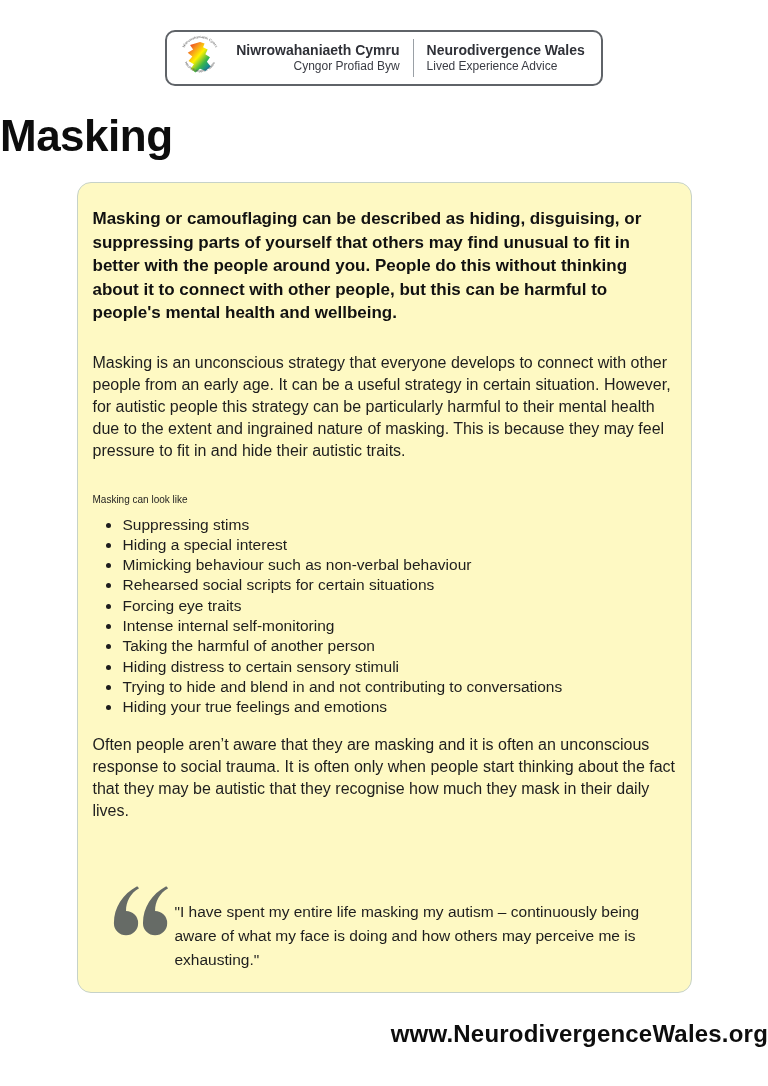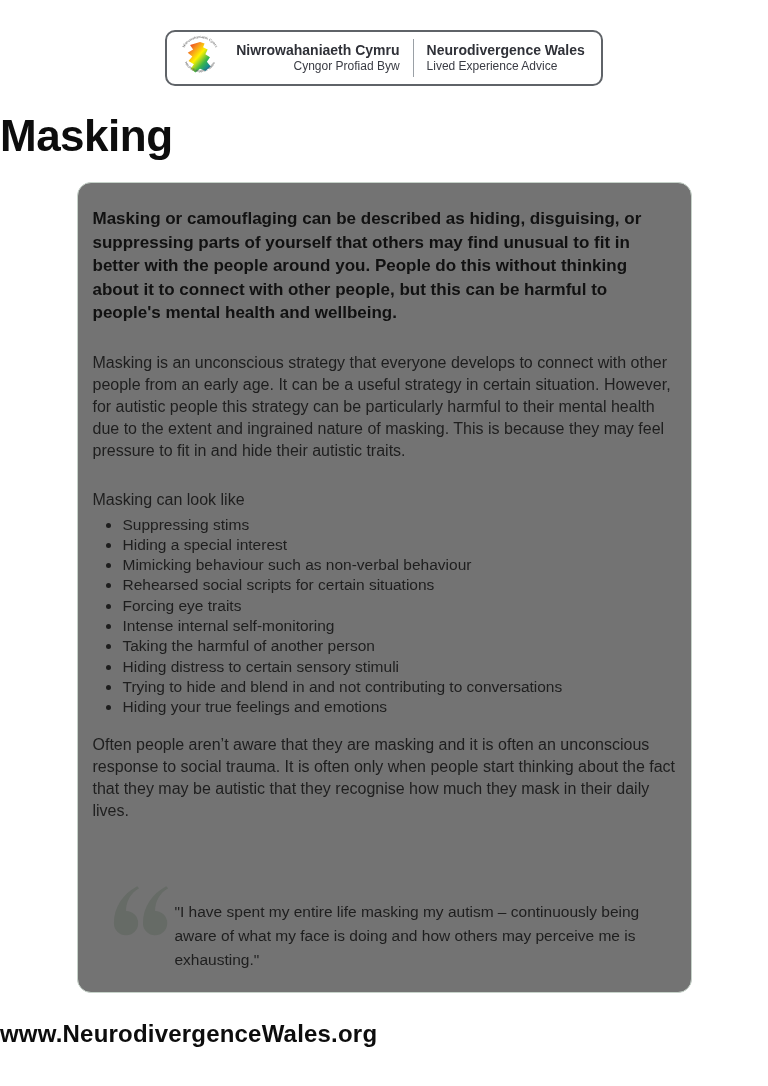--- a/index.html
+++ b/index.html
@@ -30,51 +30,51 @@
   
   .page-title {
     text-align: left; font-size: 44px; font-weight: bold;
     letter-spacing: -0.5px; color: #0d0d0d;
     margin-top: 25px; margin-bottom: 21px;
   }
 
   
   .content-card {
     width: 615px; min-height: 803px; margin: 0 auto;
-    background: #737373;
+    background: #fef9c3;
     border: 1.5px solid #c6d2c9;
     border-radius: 14px;
     padding: 24px 15px 20px 15px;
   }
   .intro-bold {
     font-size: 17px; font-weight: bold; line-height: 23.5px;
     color: #111111; margin-bottom: 27px;
   }
   .body-para { font-size: 16px; line-height: 22px; color: #1e1e1e; }
   .para-unconscious { margin-bottom: 27px; }
-  .list-heading { font-size: 16px; line-height: 22px; color: #1e1e1e; margin-bottom: 4px; }
+  .list-heading { font-size: 10px; line-height: 22px; color: #1e1e1e; margin-bottom: 4px; }
   .mask-list { margin: 0 0 17px 29px; }
   .mask-list li {
     font-size: 15.5px; line-height: 20.3px; color: #1e1e1e;
     padding-left: 1px;
   }
   .para-awareness { margin-bottom: 60px; }
 
   
   .quote-row { display: flex; align-items: flex-start; padding-left: 18px; }
   .quote-mark { width: 64px; flex: 0 0 64px; margin-top: 2px; }
   .quote-mark svg { display: block; width: 62px; height: 55px; }
   .quote-text {
     font-size: 15.5px; line-height: 24px; color: #1e1e1e;
     width: 470px; margin-top: 18px;
   }
 
   
   .footer-url {
-    text-align: left; font-size: 24px; font-weight: bold;
+    text-align: right; font-size: 24px; font-weight: bold;
     color: #0d0d0d; margin-top: 27px; letter-spacing: 0.2px;
   }
 </style>
 </head>
 <body>
 
 <div class="page">
 
   <div class="header-wrap">
     <div class="logo-box">

